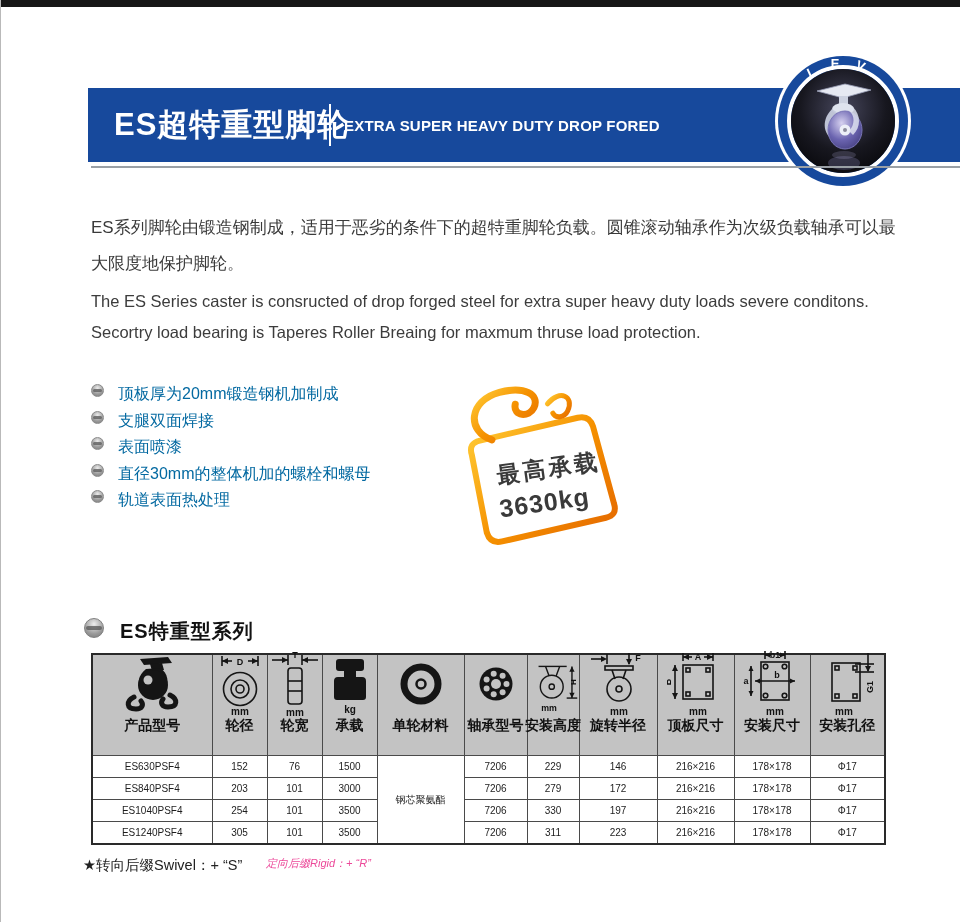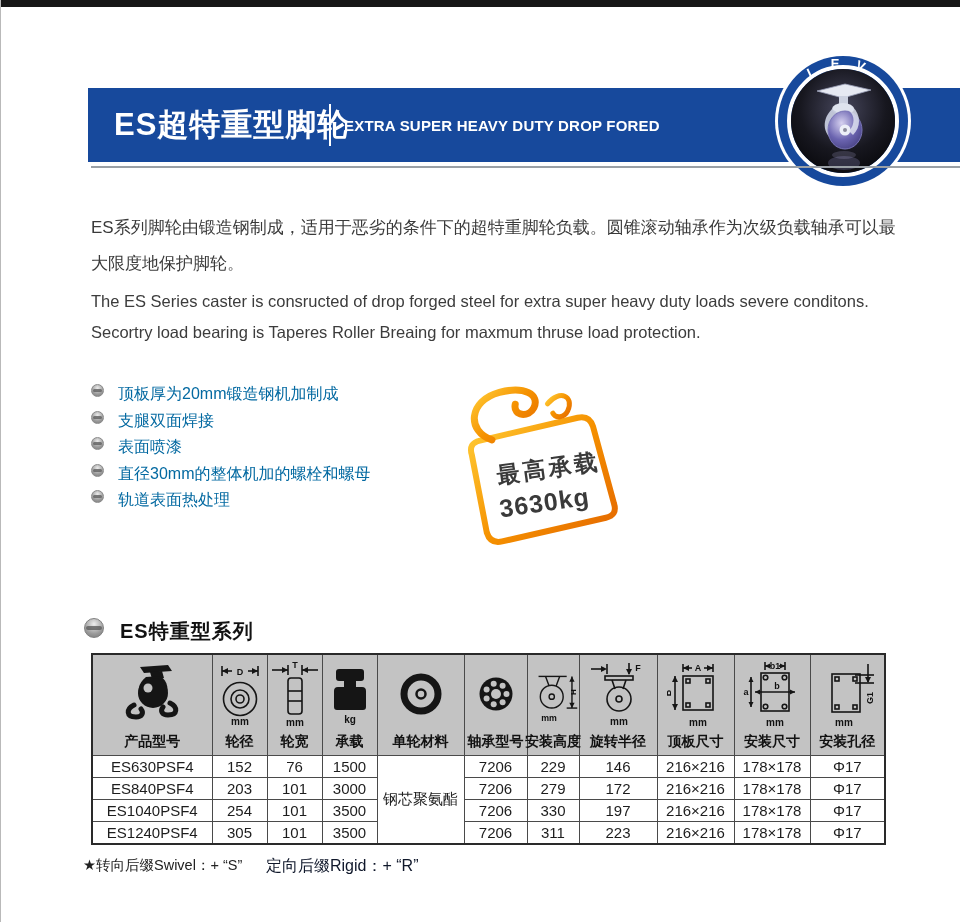--- a/index.html
+++ b/index.html
@@ -30,30 +30,30 @@
     background:radial-gradient(circle at 50% 28%,#eeeeee,#9a9a9a 62%,#787878);position:relative;border:1px solid #808080;box-sizing:border-box;}
   .sphere-lg::after{content:"";position:absolute;left:1px;right:1px;top:7px;height:4px;background:#575757;border-radius:2px;opacity:.75;}
   .section-title{font-size:20px;font-weight:600;color:#121212;letter-spacing:1px;}
   
   .spec-table-wrap{position:absolute;left:90px;top:653px;}
   table.spec{border-collapse:collapse;table-layout:fixed;width:793px;border:2px solid #2a2a2a;}
   table.spec th,table.spec td{border:1px solid #4a4a4a;padding:0;}
   table.spec th{background:#c3c3c3;height:100px;vertical-align:bottom;}
   .hcell{display:flex;flex-direction:column;align-items:center;justify-content:flex-end;height:100px;}
   .hicon{flex:1 1 auto;display:flex;align-items:center;justify-content:center;width:100%;}
-  .hlabel{flex:0 0 auto;font-size:14px;font-weight:bold;color:#111;padding-bottom:4px;white-space:nowrap;}
-  table.spec td{height:21px;font-size:15px;color:#1d1d1d;text-align:center;background:#fff;}
+  .hlabel{flex:0 0 auto;font-size:14px;font-weight:bold;color:#111;padding-bottom:20px;white-space:nowrap;}
+  table.spec td{height:21px;font-size:10px;color:#1d1d1d;text-align:center;background:#fff;}
   td.model{text-align:left;padding-left:9px;}
   td.material{font-size:15px;color:#2a2a2a;}
   .icon-stroke{stroke:#151515;fill:none;stroke-width:1.6;}
   .dim-text{font-size:9px;font-weight:bold;fill:#111;}
   .unit-text{font-size:10px;fill:#111;}
   
   .footnote-swivel{position:absolute;left:82px;top:856px;font-size:14.5px;color:#222;}
-  .footnote-rigid{position:absolute;left:265px;top:856px;font-size:16px;color:#0f172a;}
+  .footnote-rigid{position:absolute;left:265px;top:856px;font-size:11px;color:#ec4899;font-style:italic;}
 </style>
 </head>
 <body>
 
 <div class="page">
   <div class="top-bar"></div>
 
   <div class="band">
     <div class="band-title">ES超特重型脚轮</div>
     <div class="band-divider"></div>

